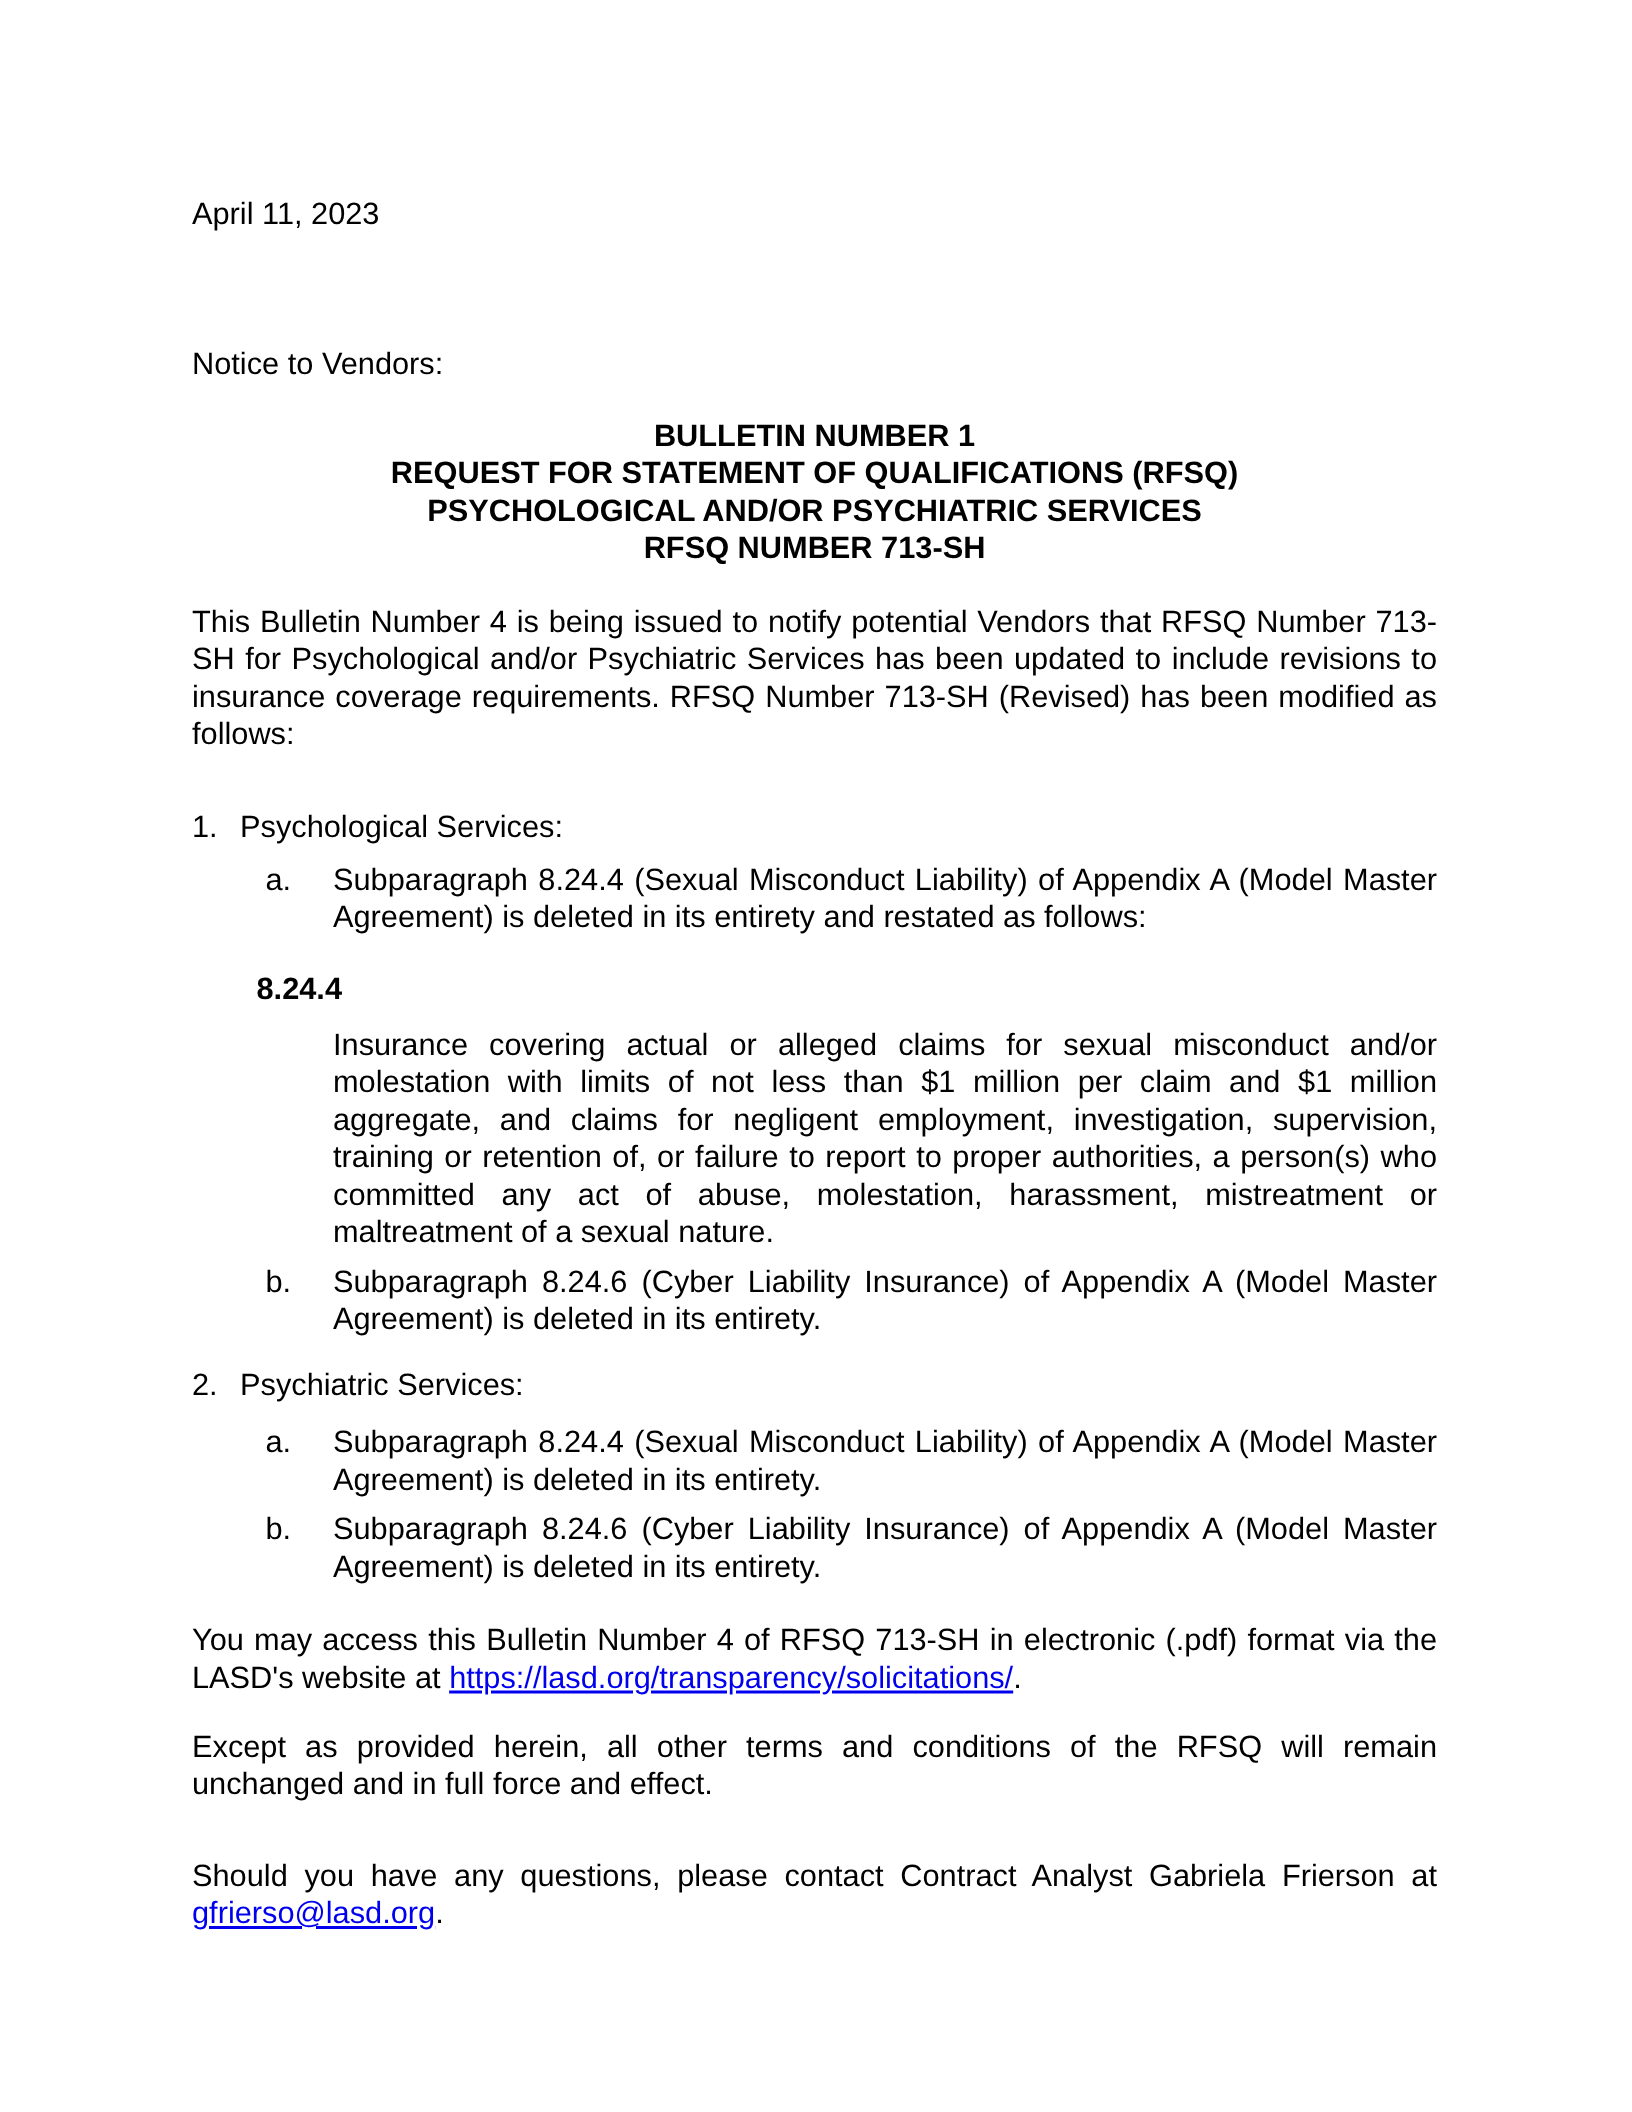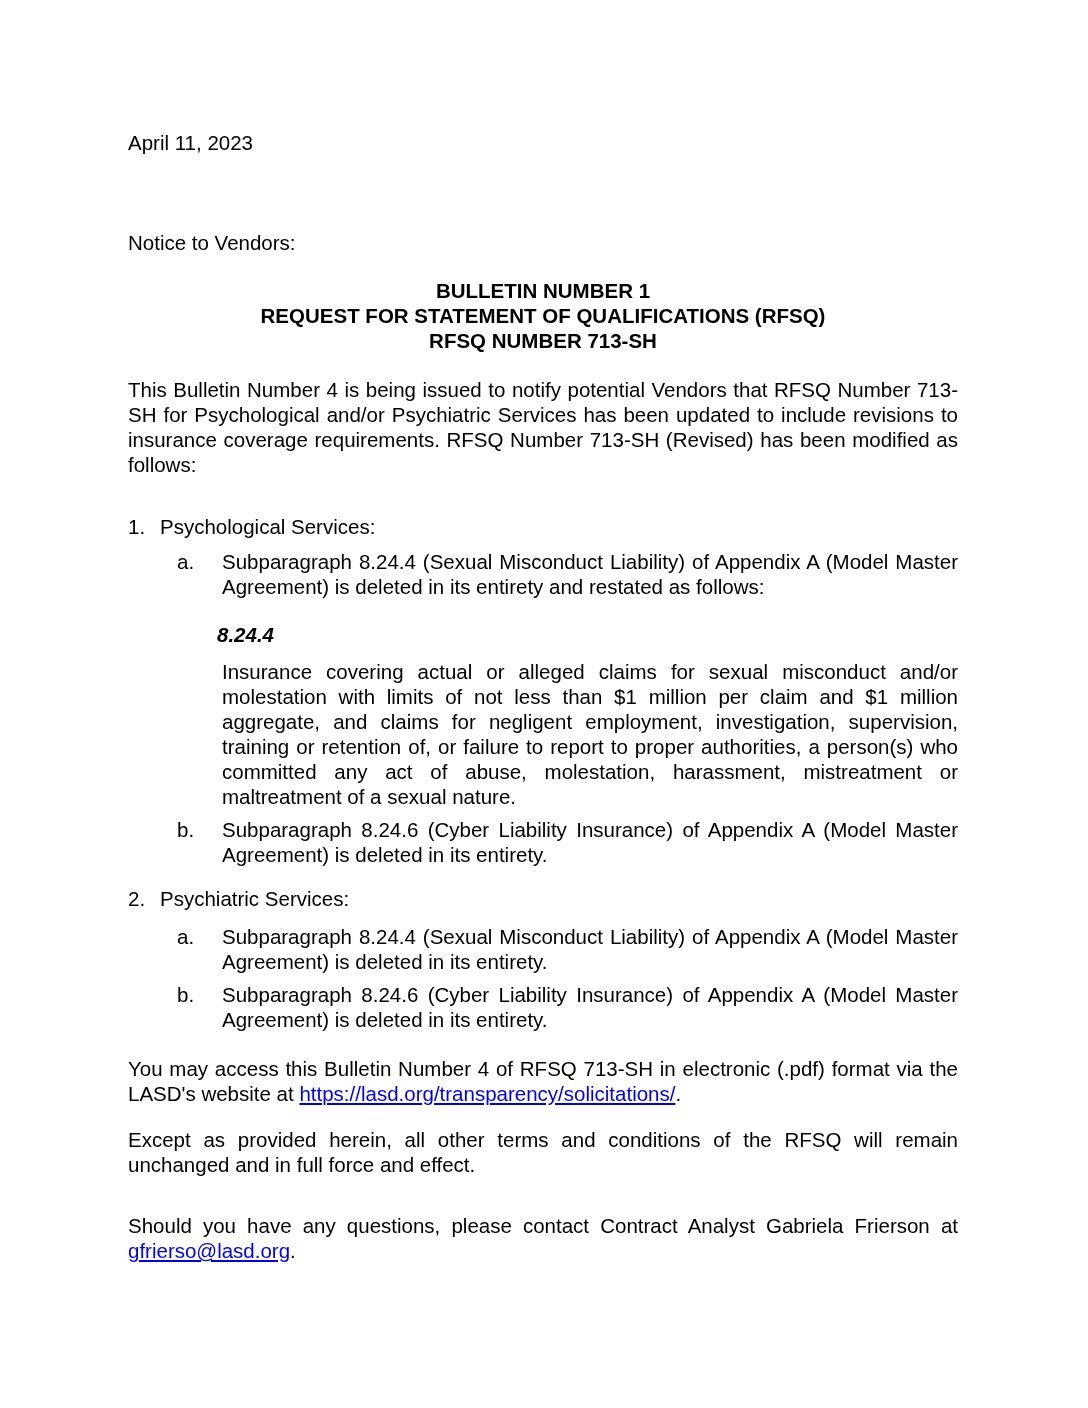--- a/index.html
+++ b/index.html
@@ -33,21 +33,21 @@
   .l2 { display: flex; margin-left: 49px; }
   .l2-letter { width: 45px; flex-shrink: 0; }
   .l2-text { flex: 1; text-align: justify; }
 
   .s1-item-a { margin-bottom: 23px; }
   .s1-item-b { margin-bottom: 19px; }
   .s2-row    { margin-bottom: 13px; }
   .s2-item-a { margin-bottom: 8px; }
   .s2-item-b { margin-bottom: 24px; }
 
-  .sub-head { display: flex; margin-left: 89px; font-weight: bold; margin-bottom: 12px; font-style: italic; }
+  .sub-head { display: flex; margin-left: 43px; font-weight: bold; margin-bottom: 12px; }
   .sub-num  { width: 72px; flex-shrink: 0; }
   .sub-body { margin-left: 94px; text-align: justify; margin-bottom: 8px; }
 
   .access-para  { margin-bottom: 21px; text-align: justify; }
   .terms-para   { margin-bottom: 36px; text-align: justify; }
   .contact-para { text-align: justify; }
 
   a.doc-link {
     color: var(--link-color);
     text-decoration: underline;
@@ -59,20 +59,21 @@
 
 <div class="page">
 
   <p class="date-line">April 11, 2023</p>
 
   <p class="salutation">Notice to Vendors:</p>
 
   <div class="title-block">
     <div>BULLETIN NUMBER 1</div>
     <div>REQUEST FOR STATEMENT OF QUALIFICATIONS (RFSQ)</div>
+    <div>PSYCHOLOGICAL AND/OR PSYCHIATRIC SERVICES</div>
     <div>RFSQ NUMBER 713-SH</div>
   </div>
 
   <p class="intro justify">This Bulletin Number 4 is being issued to notify potential Vendors that RFSQ Number 713-SH for Psychological and/or Psychiatric Services has been updated to include revisions to insurance coverage requirements.  RFSQ Number 713-SH (Revised) has been modified as follows:</p>
 
   <div class="l1">
     <span class="l1-num">1.</span>
     <span>Psychological Services:</span>
   </div>
 

